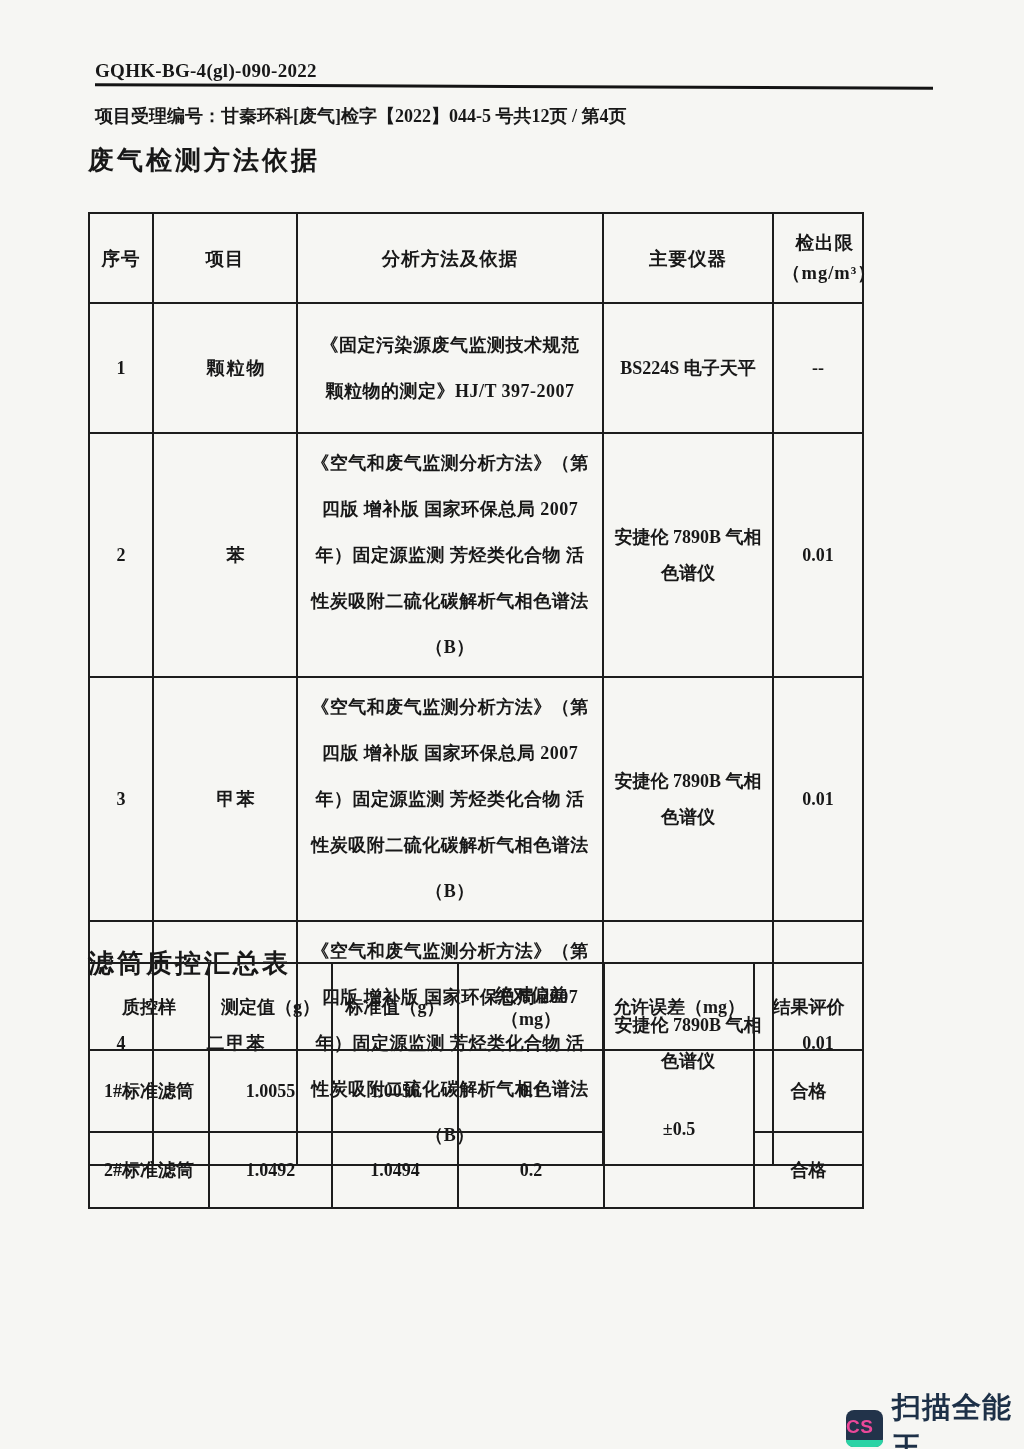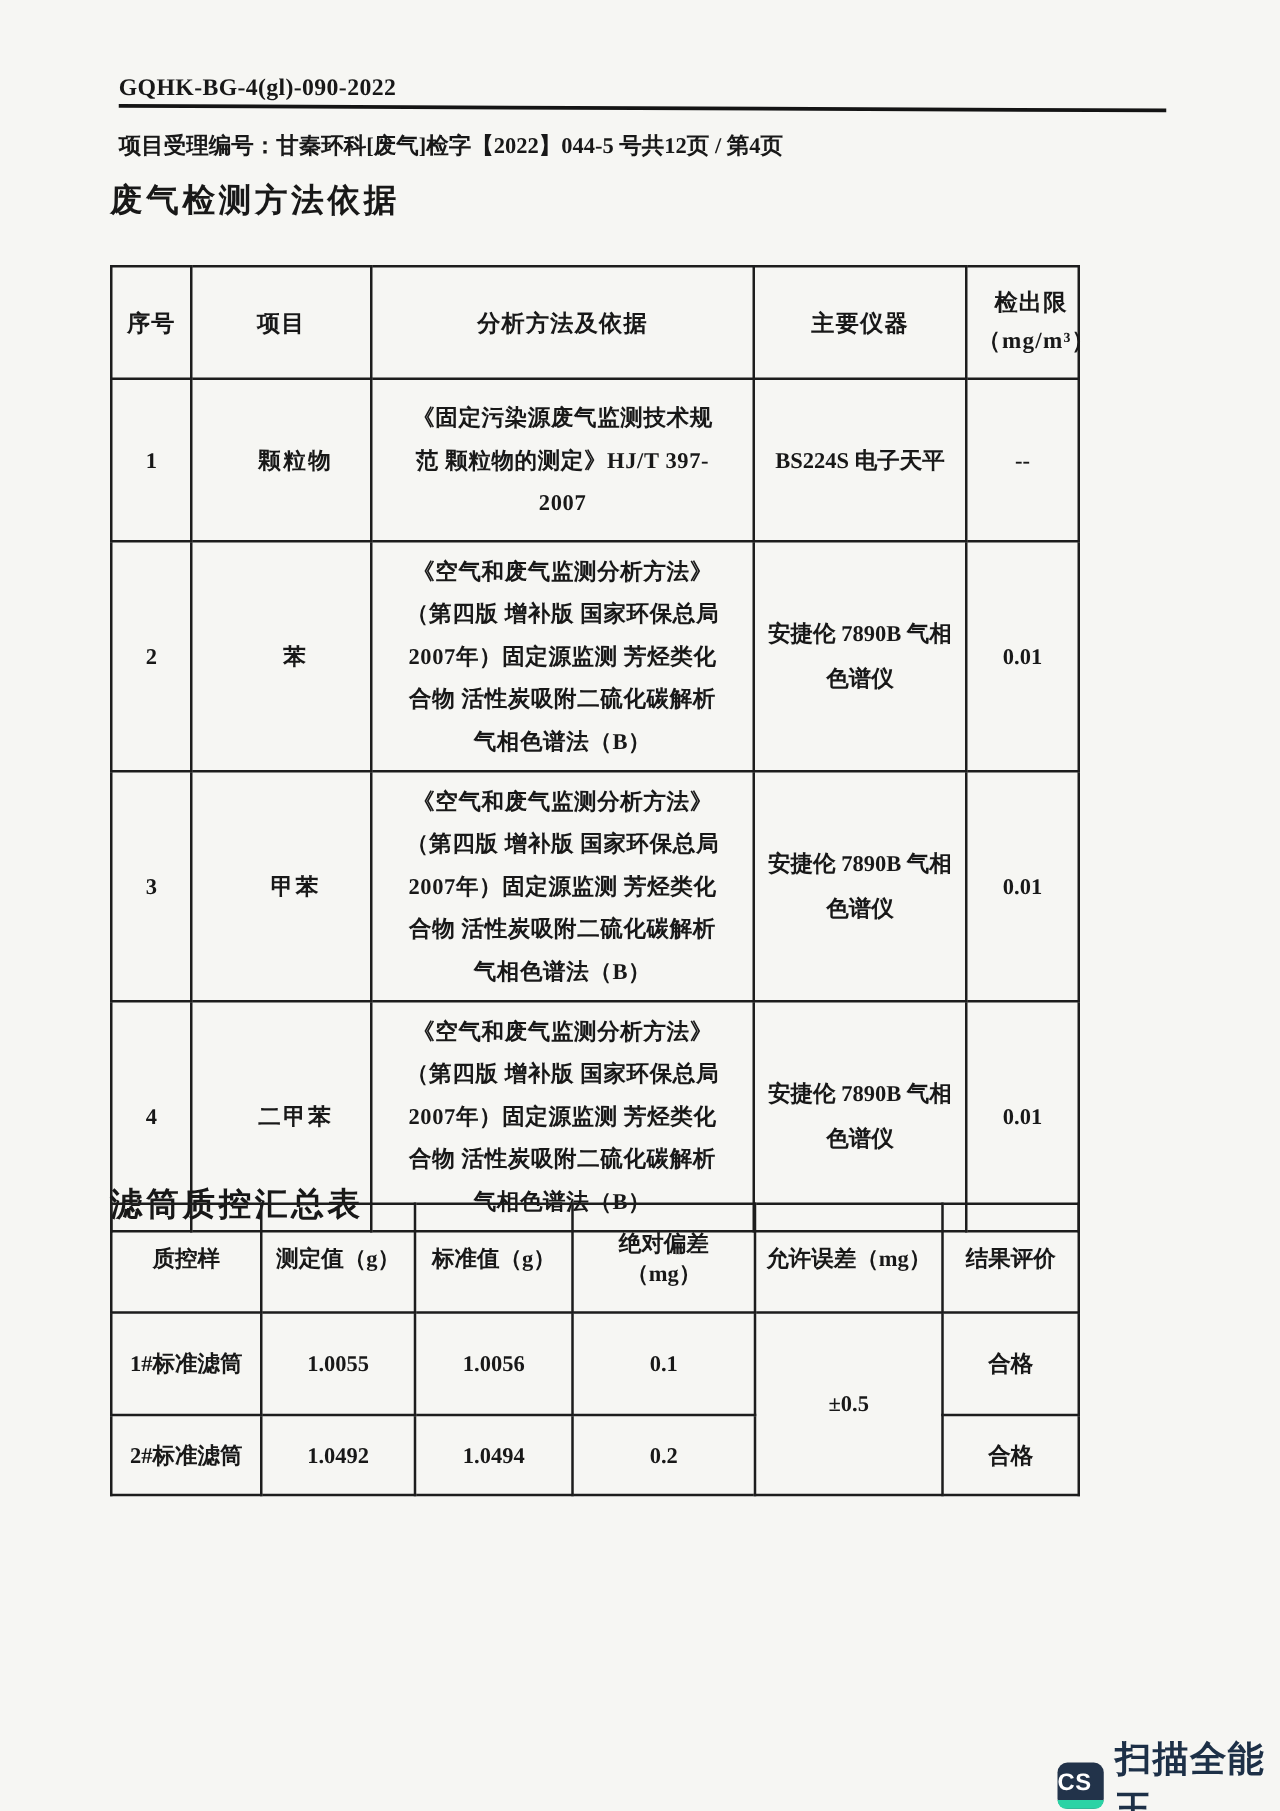--- a/index.html
+++ b/index.html
@@ -66,31 +66,31 @@
     font-weight: 600;
     padding: 4px 8px;
   }
   .method-table th { height: 90px; font-size: 18.5px; letter-spacing: 1px; }
   .method-table .r1 td { height: 130px; }
   .method-table .r2 td, .method-table .r3 td { height: 163px; }
   .method-table .r4 td { height: 158px; }
   .method-table td { font-size: 18px; }
   .cell-method {
     font-size: 17.5px;
-    line-height: 34px;
-    padding: 6px 24px;
+    line-height: 46px;
+    padding: 6px 12px;
     letter-spacing: 0.5px;
   }
   .cell-instrument { line-height: 36px; padding: 4px 2px; margin-left: 45px; }
   .cell-item { letter-spacing: 2px; padding-left: 31px; }
   .prelines { white-space: pre-line; line-height: 30px; text-align: right; }
 
   .qc-table th { height: 87px; font-size: 18px; }
   .qc-table .q1 td { height: 82px; }
-  .qc-table .q2 td { height: 64px; text-align: center; }
+  .qc-table .q2 td { height: 76px; text-align: center; }
   .qc-table td { font-size: 18px; }
 
   
   .scanner-mark {
     position: absolute;
     left: 846px; top: 1388px;
     display: flex;
     align-items: center;
     gap: 9px;
     font-family: "Liberation Sans", "DejaVu Sans", sans-serif;
@@ -101,21 +101,21 @@
     background: #22334a;
     border-radius: 8px;
     flex: 0 0 auto;
   }
   .cs-badge-letters {
     position: absolute;
     left: 0; right: 16px; top: 3px;
     height: 27px;
     line-height: 27px;
     text-align: center;
-    color: #ffffff;
+    color: #ec4899;
     font-weight: bold;
     font-size: 19px;
     letter-spacing: 0.5px;
   }
   .cs-badge-strip {
     position: absolute;
     left: 0; right: 0; bottom: 0;
     height: 7px;
     background: #2bd3a5;
     border-radius: 0 0 8px 8px;

